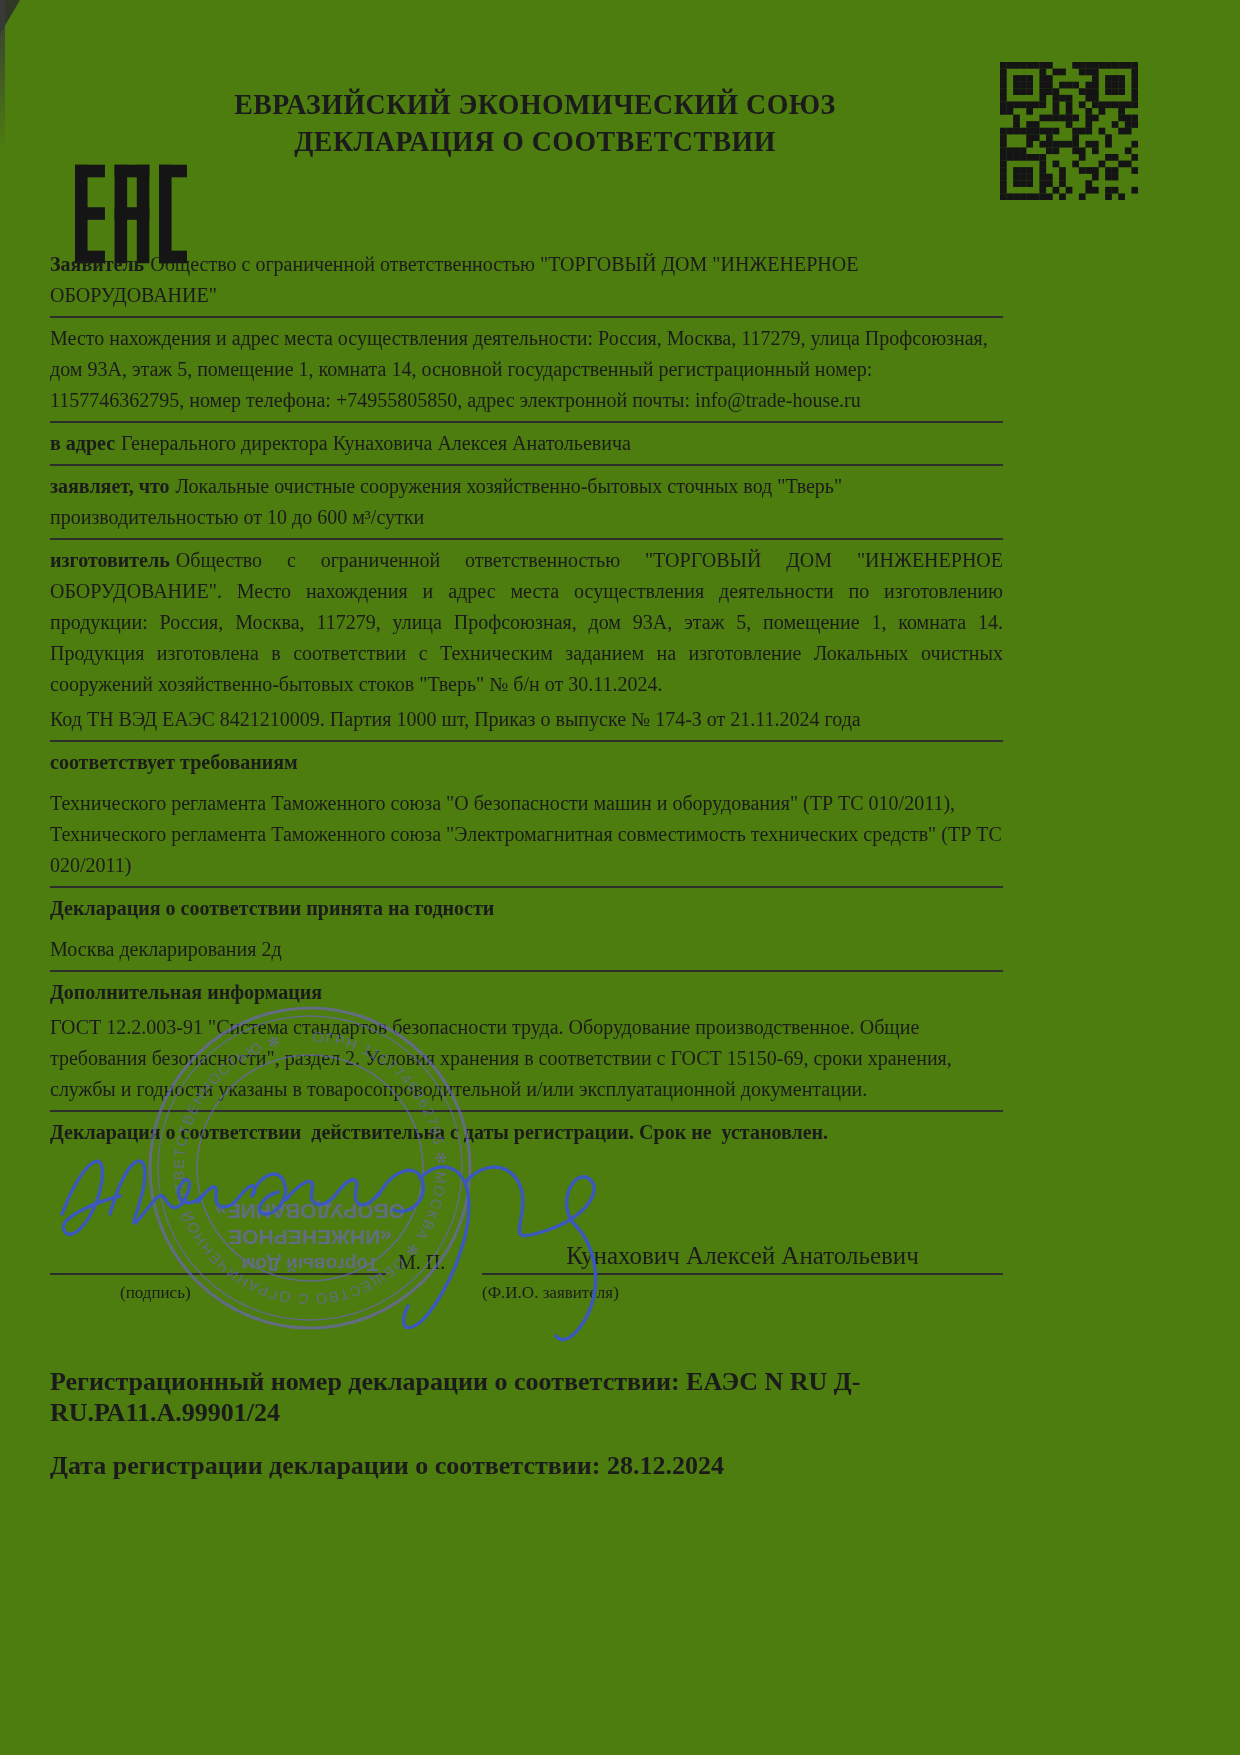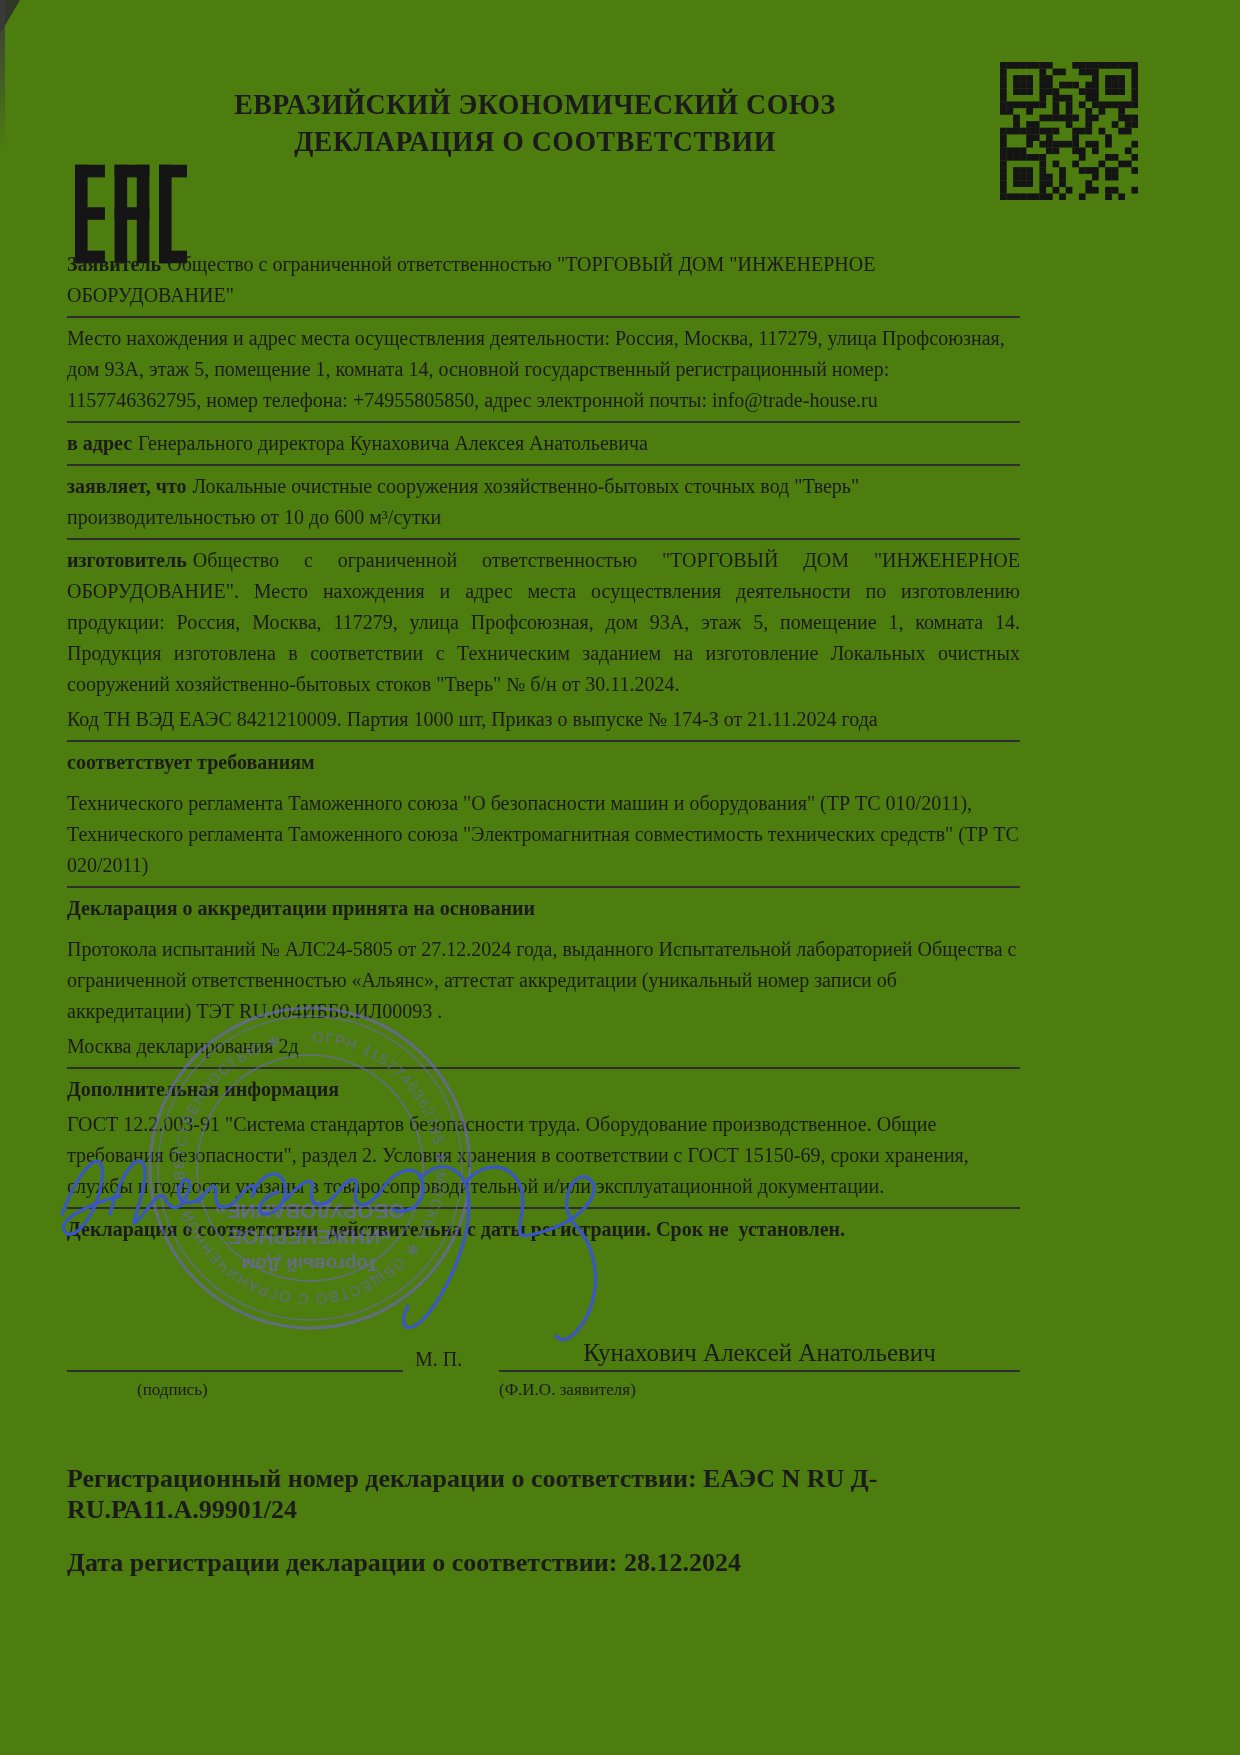--- a/index.html
+++ b/index.html
@@ -14,21 +14,21 @@
     border-top:34px solid #2d2d2d;border-right:20px solid transparent;opacity:.85;}
   .artifact-edge{position:absolute;left:0;top:0;width:5px;height:150px;
     background:linear-gradient(#3a3a3a,rgba(60,60,60,0));}
   
   .title-wrap{position:absolute;left:140px;top:86px;width:790px;text-align:center;}
   .title-line{font-weight:700;font-size:29px;line-height:37px;letter-spacing:.5px;
     transform:scaleX(.96);transform-origin:center;white-space:nowrap;}
   .eac-logo{position:absolute;left:75px;top:163px;width:112px;height:102px;}
   .qr{position:absolute;left:1000px;top:62px;width:138px;height:138px;}
   
-  .content{position:absolute;left:67px;top:248px;width:953px;font-size:20px;line-height:31px;}
+  .content{position:absolute;left:50px;top:248px;width:953px;font-size:20px;line-height:31px;}
   .para{margin:0;padding:1px 0 3px 0;}
   .rule{border:0;border-top:2px solid #2e2e2e;margin:2px 0 4px 0;height:0;}
   .lbl{font-weight:700;margin-right:6px;}
   .just{text-align:justify;}
   .bold-line{font-weight:700;white-space:pre-wrap;}
   .gap-s{height:6px;}
   
   .sig-block{position:relative;height:135px;margin-top:34px;}
   .sig-line{position:absolute;left:0;top:88px;width:336px;border-top:2px solid #2e2e2e;}
   .sig-caption{position:absolute;left:70px;top:92px;font-size:17px;}
@@ -334,23 +334,22 @@
       <span class="lbl">изготовитель</span><span>Общество с ограниченной ответственностью "ТОРГОВЫЙ ДОМ "ИНЖЕНЕРНОЕ ОБОРУДОВАНИЕ". Место нахождения и адрес места осуществления деятельности по изготовлению продукции: Россия, Москва, 117279, улица Профсоюзная, дом 93А, этаж 5, помещение 1, комната 14. Продукция изготовлена в соответствии с Техническим заданием на изготовление Локальных очистных сооружений хозяйственно-бытовых стоков "Тверь" № б/н от 30.11.2024.</span>
     </p>
     <p class="para">Код ТН ВЭД ЕАЭС 8421210009. Партия 1000 шт, Приказ о выпуске № 174-З от 21.11.2024 года</p>
     <hr class="rule">
 
     <p class="para bold-line">соответствует требованиям</p>
     <div class="gap-s"></div>
     <p class="para">Технического регламента Таможенного союза "О безопасности машин и оборудования" (ТР ТС 010/2011), Технического регламента Таможенного союза "Электромагнитная совместимость технических средств" (ТР ТС 020/2011)</p>
     <hr class="rule">
 
-    <p class="para bold-line">Декларация о аккредитации принята на основании</p>
+    <p class="para bold-line">Декларация о соответствии принята на годности</p>
     <div class="gap-s"></div>
-    <p class="para">Протокола испытаний № АЛС24-5805 от 27.12.2024 года, выданного Испытательной лабораторией Общества с ограниченной ответственностью «Альянс», аттестат аккредитации (уникальный номер записи об аккредитации)  ТЭТ RU.004ИББ0.ИЛ00093 .</p>
     <p class="para">Москва декларирования 2д</p>
     <hr class="rule">
 
     <p class="para bold-line">Дополнительная информация</p>
     <p class="para">ГОСТ 12.2.003-91 "Система стандартов безопасности труда. Оборудование производственное. Общие требования безопасности", раздел 2. Условия хранения в соответствии с ГОСТ 15150-69, сроки хранения, службы и годности указаны в товаросопроводительной и/или эксплуатационной документации.</p>
     <hr class="rule">
 
     <p class="para bold-line">Декларация о соответствии  действительна с даты регистрации. Срок не  установлен.</p>
 
     <div class="sig-block">

